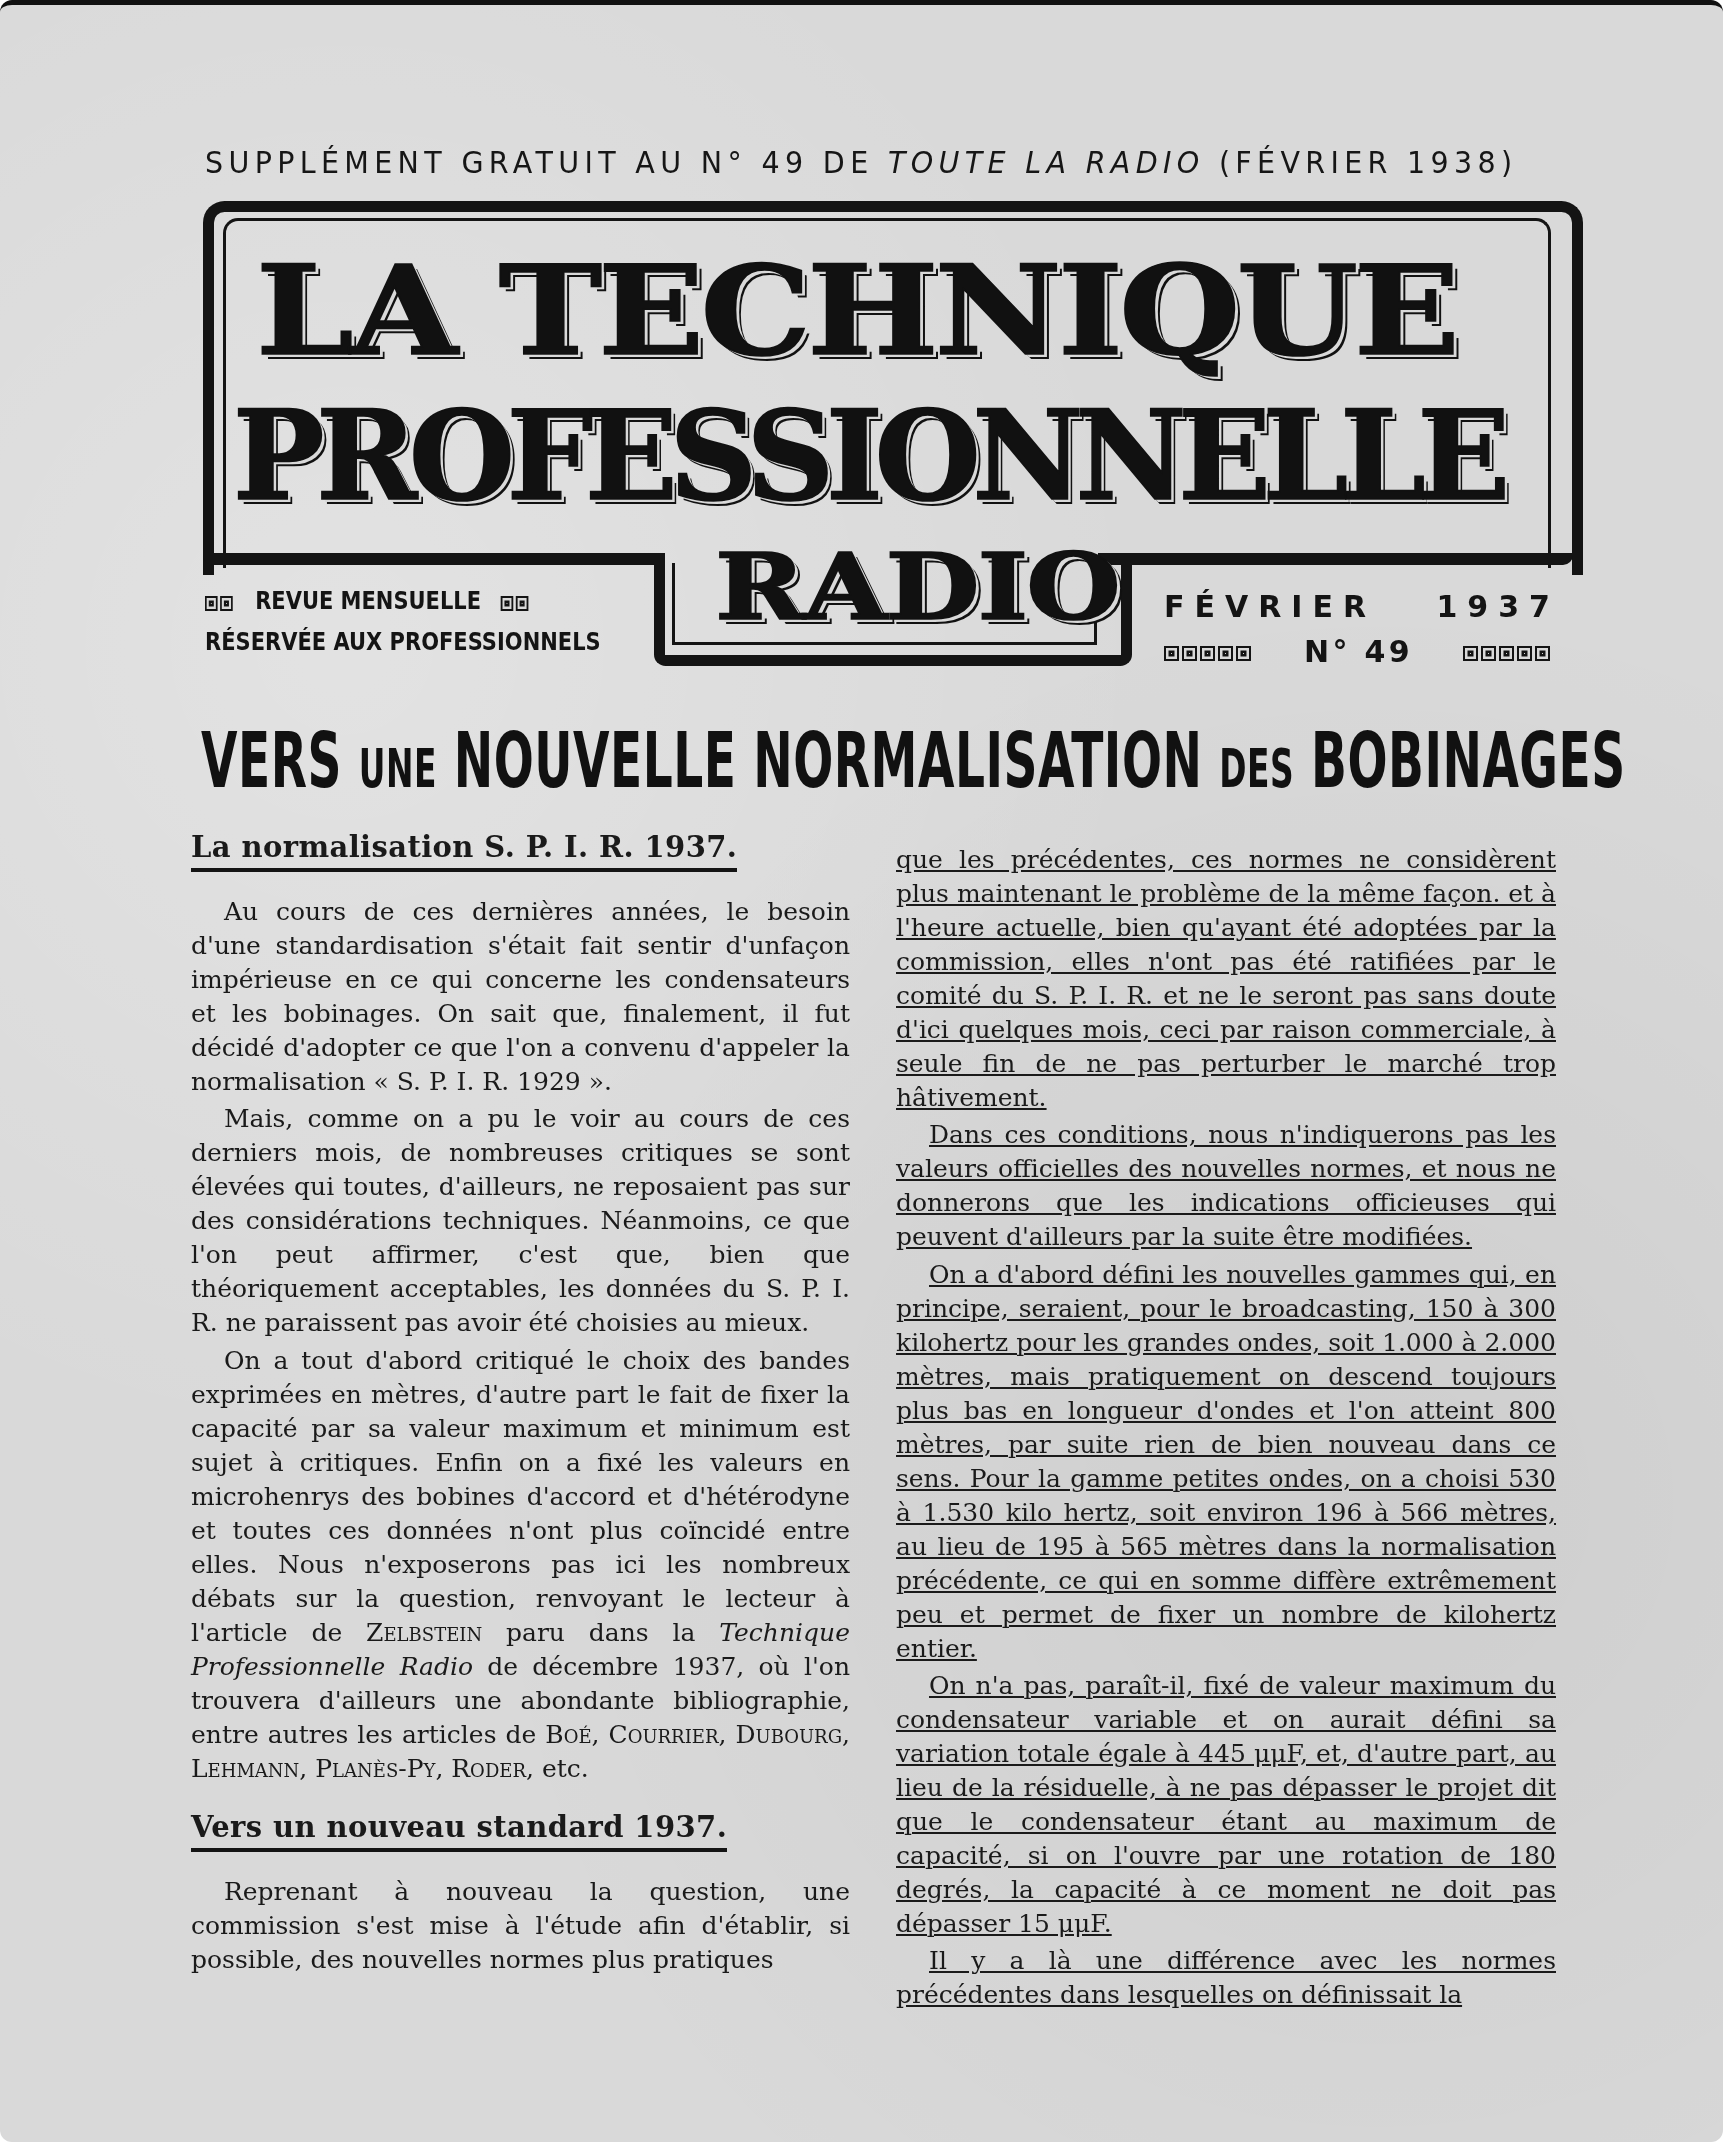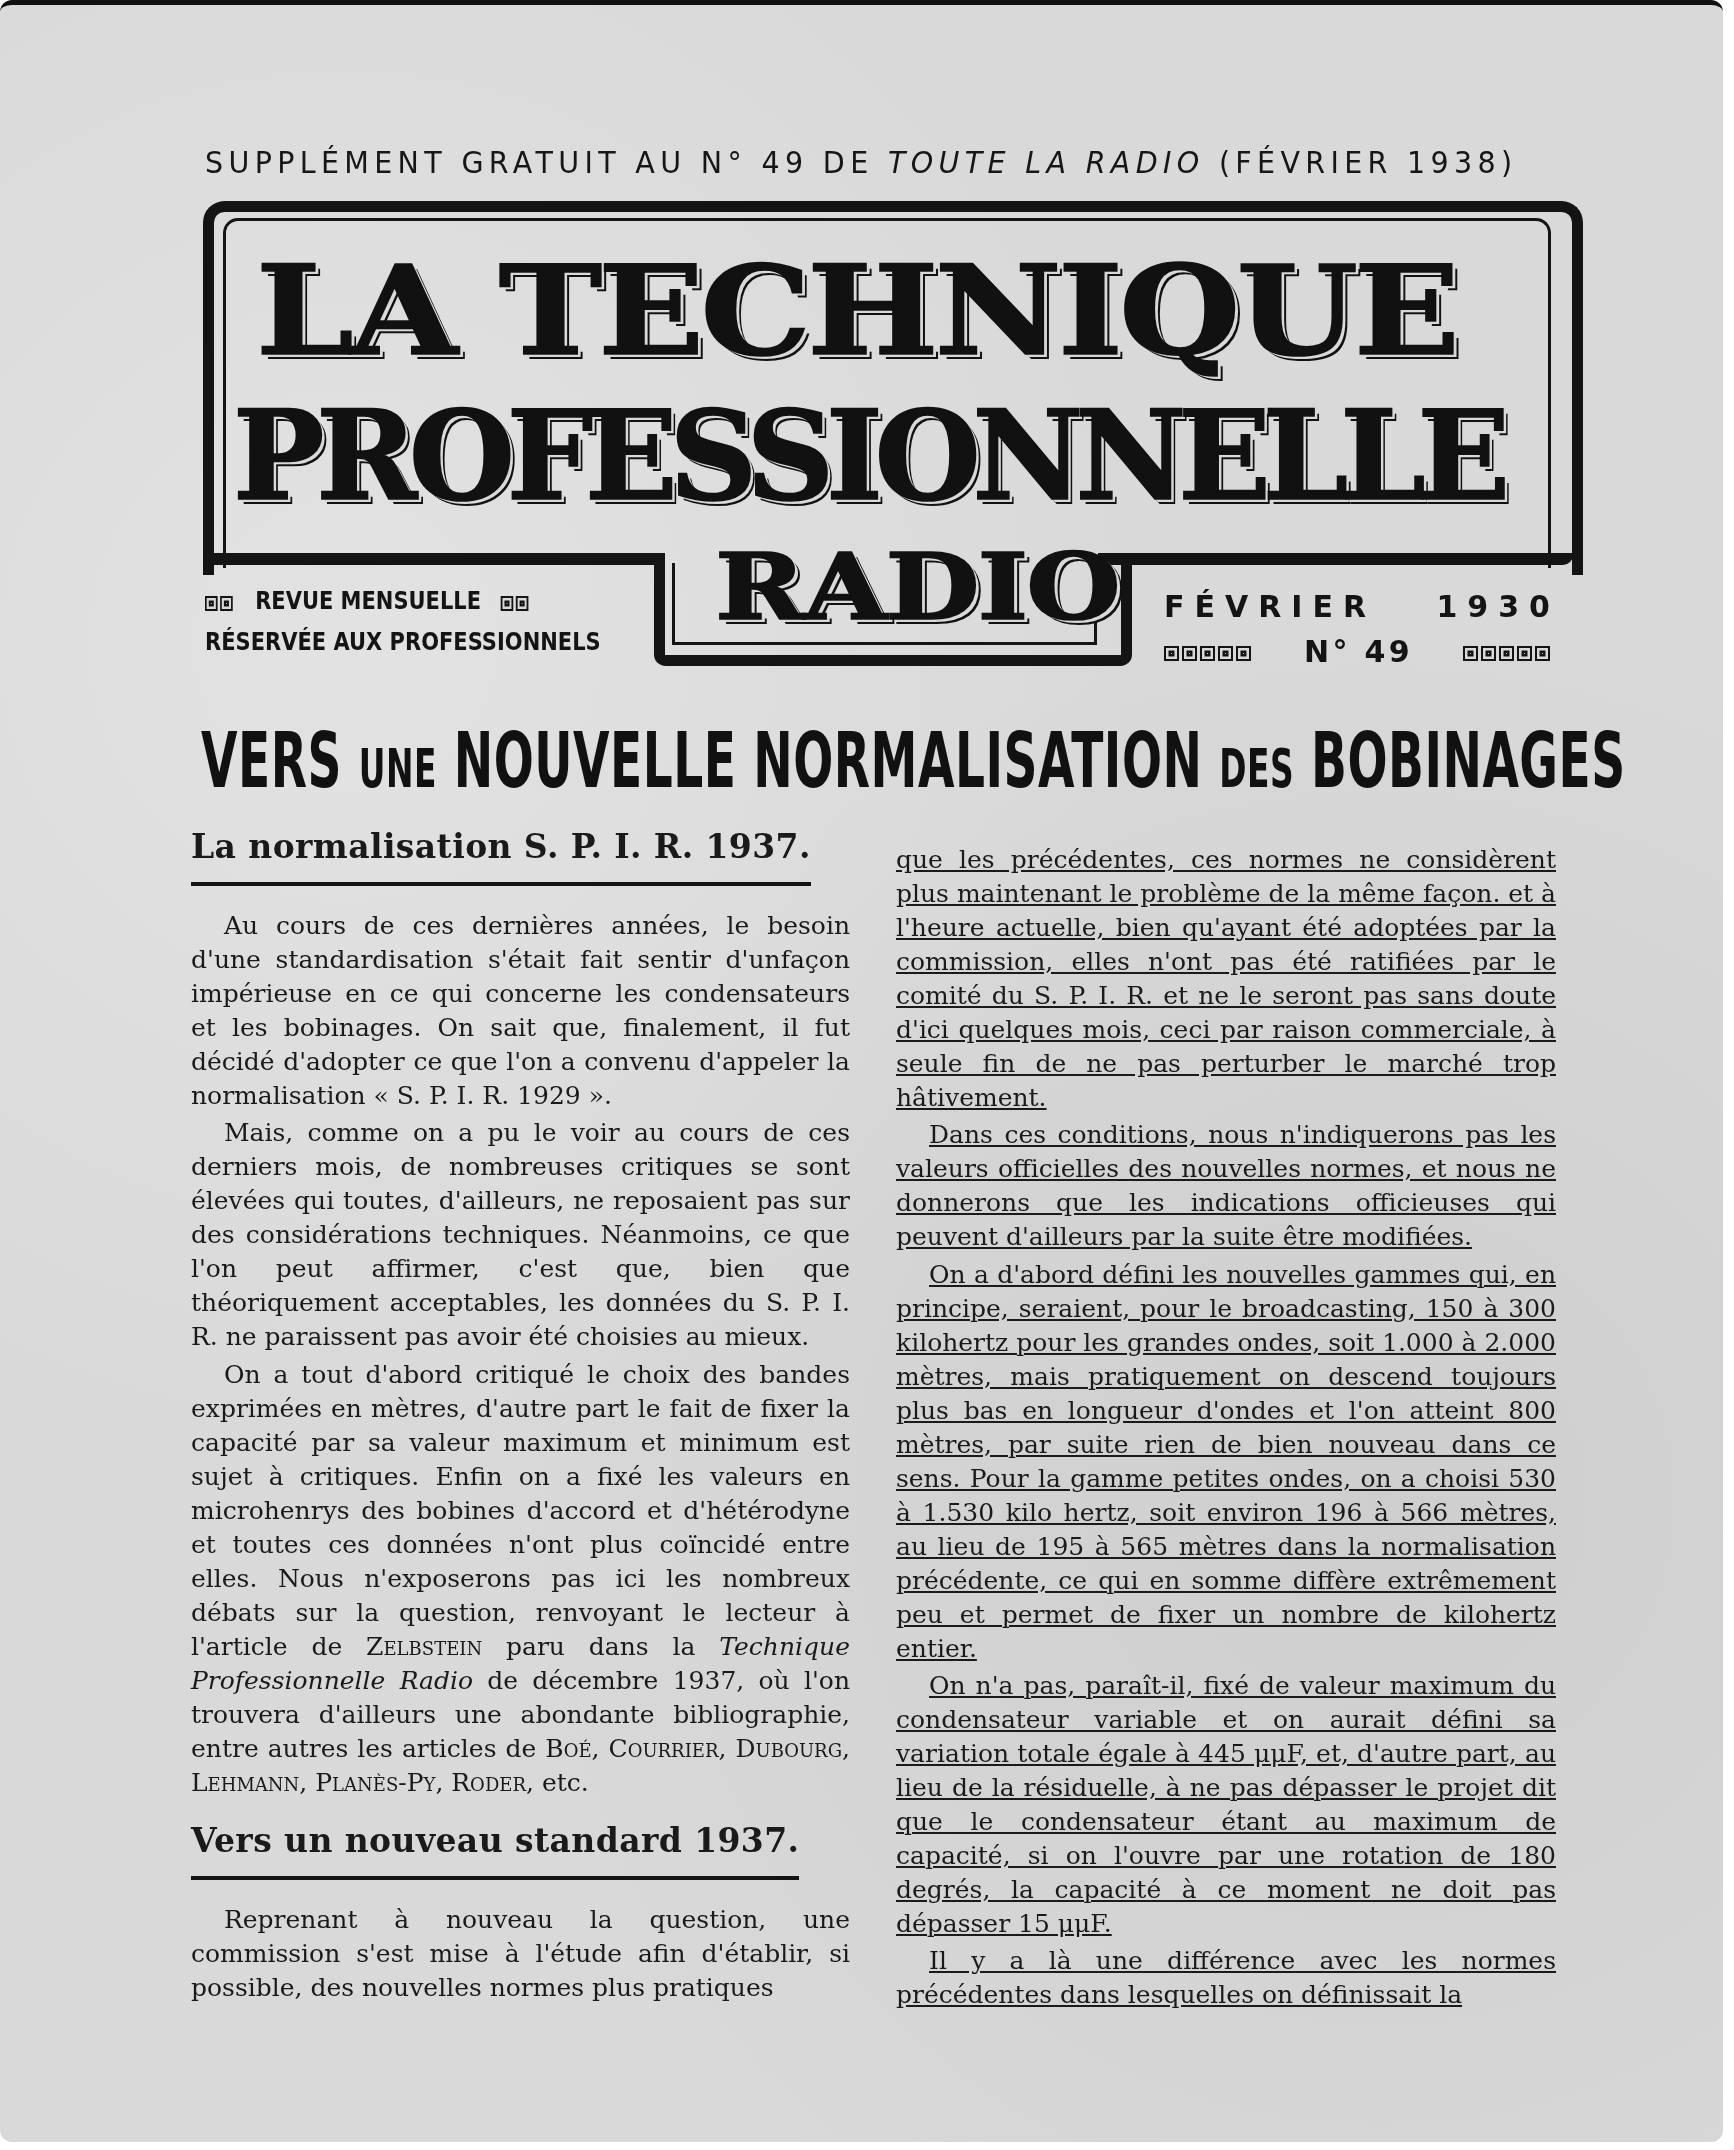--- a/index.html
+++ b/index.html
@@ -100,22 +100,22 @@
 
   .col {
     position: absolute; top: 825px; font-family: "DejaVu Serif", serif;
     font-size: 25px; line-height: 34px; color: #1a1a1a; text-align: justify;
   }
   .col-left { left: 191px; width: 659px; }
   .col-right { left: 896px; width: 660px; top: 838px; text-decoration: underline; }
   .col p { margin: 0 0 3.3px 0; text-indent: 33px; hyphens: auto; }
   .col p.noindent { text-indent: 0; }
   .section-head {
-    font-family: "DejaVu Serif", serif; font-weight: bold; font-size: 33px;
-    display: inline-block; padding-bottom: 18px; border-bottom: 4.1px solid #141414;
+    font-family: "DejaVu Serif", serif; font-weight: bold; font-size: 29px;
+    display: inline-block; padding-bottom: 4px; border-bottom: 4.1px solid #141414;
     margin: 0 0 23px 0; letter-spacing: 0.4px;
   }
   .section-head.second { margin-top: 21.5px; }
   .sc { font-variant: small-caps; }
   .it { font-style: italic; }
 </style>
 </head>
 <body>
 
 <div class="paper">
@@ -137,21 +137,21 @@
 
   <div class="left-tag row1">
     <span class="sqgroup first"><span class="sq"></span><span class="sq"></span></span>
     <span>REVUE MENSUELLE</span>
     <span class="sqgroup"><span class="sq"></span><span class="sq"></span></span>
   </div>
   <div class="left-tag row2">RÉSERVÉE AUX PROFESSIONNELS</div>
 
   <div class="right-date">
     <span>FÉVRIER</span>
-    <span>1930</span>
+    <span>1937</span>
   </div>
   <div class="right-num">
     <span class="sqgroup first"><span class="sq"></span><span class="sq"></span><span class="sq"></span><span class="sq"></span><span class="sq"></span></span>
     <span class="num">N° 49</span>
     <span class="sqgroup"><span class="sq"></span><span class="sq"></span><span class="sq"></span><span class="sq"></span><span class="sq"></span></span>
   </div>
 
   <div class="headline">
     <span>VERS</span>
     <span class="small">UNE</span>

